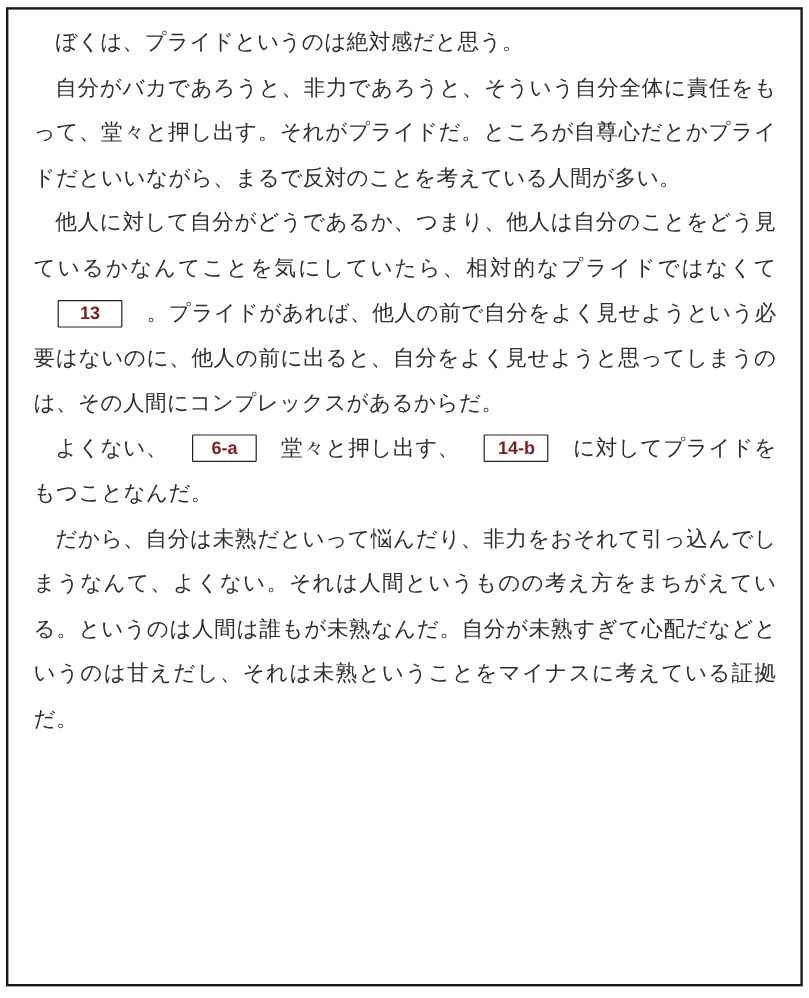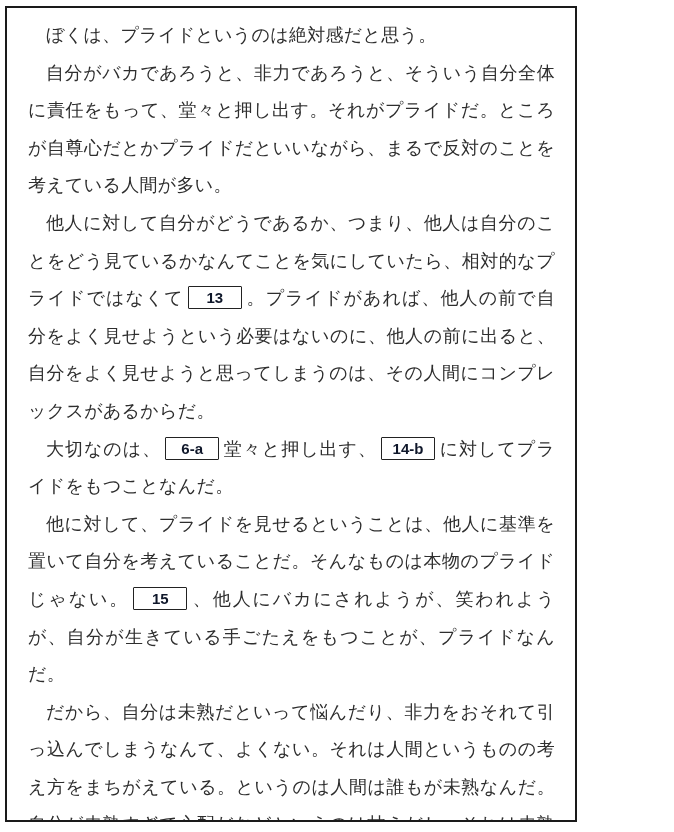--- a/index.html
+++ b/index.html
@@ -10,21 +10,21 @@
   body {
     width: 674px;
     height: 832px;
     position: relative;
     font-family: "Liberation Serif", "DejaVu Serif", serif;
   }
   .page {
     position: absolute;
     left: 5px;
     top: 6px;
-    width: 572px;
+    width: 664px;
     height: 816px;
     border: 2.5px solid #1a1a1a;
     box-sizing: border-box;
     padding: 9px 20px 16px 21px;
     overflow: hidden;
     background: #ffffff;
   }
   .para {
     margin: 0;
     font-size: 18px;
@@ -32,47 +32,46 @@
     color: #2e2e2e;
     text-align: justify;
     text-justify: inter-ideograph;
     text-indent: 18px;
     letter-spacing: 0.3px;
   }
   .blank {
     display: inline-block;
     min-width: 38px;
     padding: 0 7px;
-    margin: 0 4px;
+    margin: 0 20px;
     border: 1.6px solid #222222;
     border-radius: 1px;
     background: #ffffff;
     font-family: "Liberation Sans", "DejaVu Sans", sans-serif;
     font-weight: bold;
     font-size: 15px;
     height: 21px;
     line-height: 21px;
     text-align: center;
     text-indent: 0;
-    color: #0f172a;
+    color: #7f1d1d;
     vertical-align: 1px;
     letter-spacing: 0;
   }
 </style>
 </head>
 <body>
 
 <div class="page">
 
   <p class="para"><span>ぼくは、プライドというのは絶対感だと思う。</span></p>
 
   <p class="para"><span>自分がバカであろうと、非力であろうと、そういう自分全体に責任をもって、堂々と押し出す。それがプライドだ。ところが自尊心だとかプライドだといいながら、まるで反対のことを考えている人間が多い。</span></p>
 
   <p class="para"><span>他人に対して自分がどうであるか、つまり、他人は自分のことをどう見ているかなんてことを気にしていたら、相対的なプライドではなくて</span><span class="blank">13</span><span>。プライドがあれば、他人の前で自分をよく見せようという必要はないのに、他人の前に出ると、自分をよく見せようと思ってしまうのは、その人間にコンプレックスがあるからだ。</span></p>
 
-  <p class="para"><span>大切なのは、</span><span class="blank">6-a</span><span>堂々と押し出す、</span><span class="blank">14-b</span><span>に対してプライドをもつことなんだ。</span></p>
+  <p class="para"><span>よくない、</span><span class="blank">6-a</span><span>堂々と押し出す、</span><span class="blank">14-b</span><span>に対してプライドをもつことなんだ。</span></p>
 
-  <p class="para"><span>他に対して、プライドを見せるということは、他人に基準を置いて自分を考えていることだ。そんなものは本物のプライドじゃない。</span><span class="blank">15</span><span>、他人にバカにされようが、笑われようが、自分が生きている手ごたえをもつことが、プライドなんだ。</span></p>
 
 
   <p class="para"><span>だから、自分は未熟だといって悩んだり、非力をおそれて引っ込んでしまうなんて、よくない。それは人間というものの考え方をまちがえている。というのは人間は誰もが未熟なんだ。自分が未熟すぎて心配だなどというのは甘えだし、それは未熟ということをマイナスに考えている証拠だ。</span></p>
 
 </div>
 
 </body></html>

